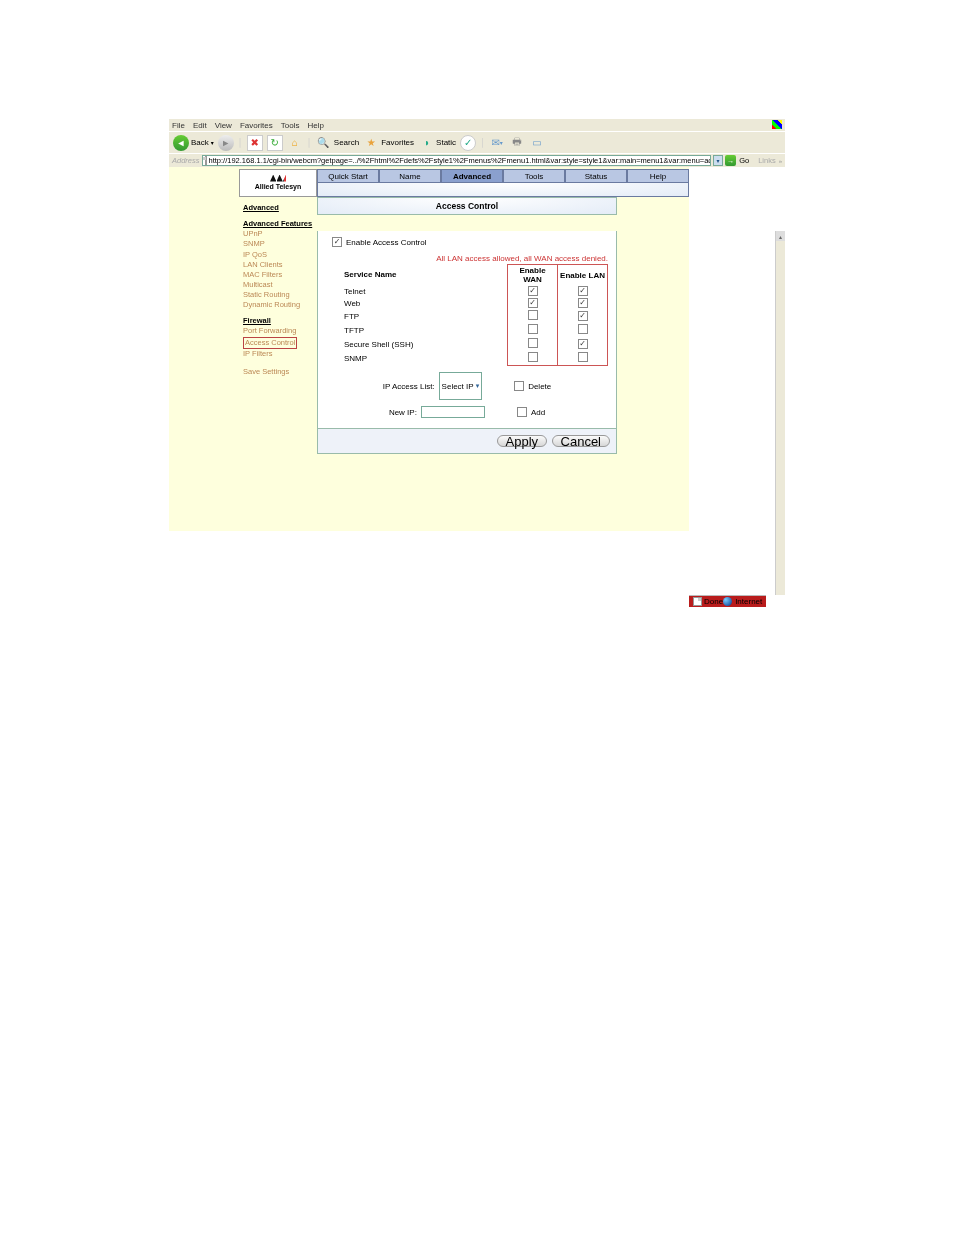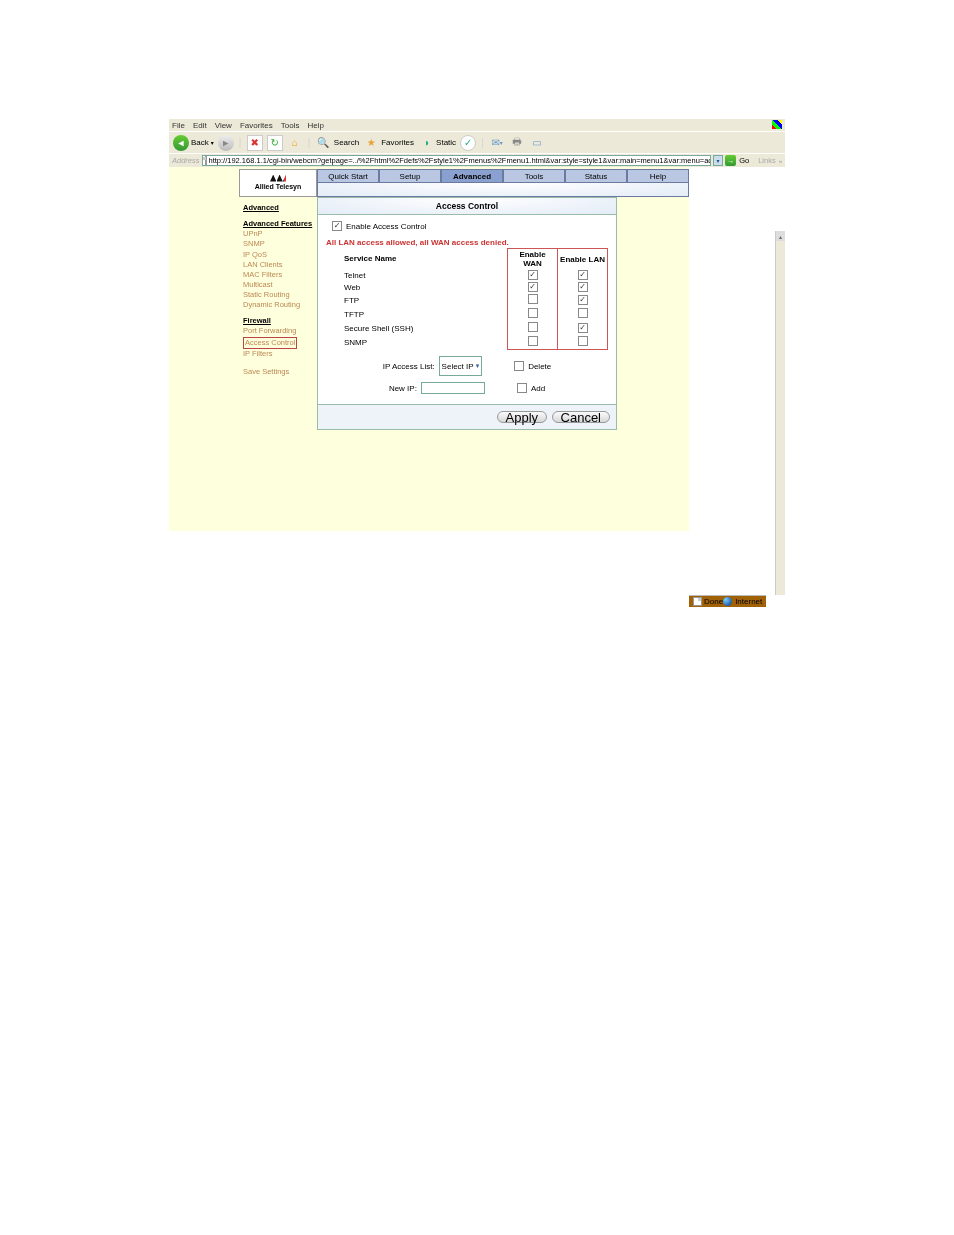--- a/index.html
+++ b/index.html
@@ -55,39 +55,39 @@
   .tabbody { flex:1; background: radial-gradient(ellipse at top, #fff, #e4ecf7); height:14px; border:1px solid #6a7aa0; border-top:none; }
   .tabwrap { display:flex; flex-direction:column; flex:1; }
   
   .mainwrap { display:flex; margin-left:70px; }
   .leftnav { width:78px; padding:6px 4px 0 4px; font-size:7.5px; line-height:1.35;}
   .leftnav .hdr { font-weight:bold; text-decoration:underline; }
   .leftnav .lnk { color:#b85; cursor:pointer; }
   .leftnav .lnk.selected { border:1px solid #b44; padding:0 1px; display:inline-block;}
   .rightpanel { width:300px; }
   .panel-title { background: radial-gradient(ellipse at top,#fff,#e4ecf7); border:1px solid #9ba; height:18px; display:flex; align-items:center; justify-content:center; font-size:8.5px; font-weight:bold; }
-  .panel-body { border:1px solid #9ba; border-top:none; background:#fff; padding:4px 8px 10px 8px; font-size:8px; }
+  .panel-body { border:1px solid #9ba; border-top:none; background:#fff; padding:4px 8px 10px 8px; font-size:8px;margin-top:16px; }
   .enable-row { display:flex; align-items:center; gap:4px; padding:2px 0 4px 6px;}
-  .warn { color:#c33; text-align:left; font-size:8px; font-weight:bold; padding:3px 0 1px 0;}
+  .warn { color:#c33; text-align:right; font-size:8px; font-weight:normal; padding:3px 0 1px 0;}
   .svc-table { width:100%; border-collapse:collapse; }
   .svc-table th, .svc-table td { font-size:8px; font-weight:normal; padding:1px 2px;}
   .svc-table th { font-weight:bold;}
   .svc-table .col1 { text-align:left; padding-left:18px;}
   .svc-table .colc { text-align:center; width:50px;}
   .svc-box { border:1px solid #c55; padding:1px 0;}
   .chk { width:10px; height:10px; border:1px solid #888; background:#fff; display:inline-flex; align-items:center; justify-content:center; font-size:8px; line-height:1; }
   .chk.checked::after { content:"✓"; color:#333; }
   .iplist { display:flex; justify-content:center; align-items:center; gap:4px; margin-top:6px; font-size:8px;}
-  .select { border:1px solid #7a9; background:#fff; height:20px; font-size:8px; padding:0 2px; display:inline-flex; align-items:center; gap:2px;}
+  .select { border:1px solid #7a9; background:#fff; height:28px; font-size:8px; padding:0 2px; display:inline-flex; align-items:center; gap:2px;}
   .select .sarrow { color:#369; font-size:7px;}
   .textin { border:1px solid #7a9; background:#fff; height:12px; width:64px; }
   .pillbtn { display:inline-block; background:linear-gradient(#fafafa,#d7d7d7); border:1px solid #999; border-radius:8px; padding:0 8px; height:12px; line-height:12px; font-size:13px; cursor:pointer;}
   .panel-footer-border { border:1px solid #9ba; border-top:none; background:#eef2f9; padding:3px 6px; text-align:right;}
   
-  .statusbar { height:12px; background:#a16207; border-top:1px solid #bbb; display:flex; align-items:center; font-size:8px; padding:0 4px; margin-top:auto;}
+  .statusbar { height:12px; background:#b91c1c; border-top:1px solid #bbb; display:flex; align-items:center; font-size:8px; padding:0 4px; margin-top:auto;}
   .statusbar .sleft { display:flex; align-items:center; gap:2px;}
   .statusbar .sright { margin-left:auto; display:flex; align-items:center; gap:3px;}
   .page-ic { width:9px; height:9px; border:1px solid #999; background:#fff; position:relative;}
   .page-ic::after{content:"";position:absolute;right:0;top:0;width:3px;height:3px;background:#ccc;}
   .globe { width:9px;height:9px;border-radius:50%;background:radial-gradient(circle at 30% 30%, #7cf,#038);}
   .scrollbar { position:absolute; right:0; top:64px; bottom:12px; width:10px; background:#ece9d8; border-left:1px solid #ccc;}
   .scrollbar .sbtn{height:10px;background:#ddd;display:flex;align-items:center;justify-content:center;font-size:6px;color:#666;}
   .contentarea{position:relative; height:100%; display:flex; flex-direction:row;}
 </style>
 </head>
@@ -152,21 +152,21 @@
 
   <div class="contentarea">
   <div class="content">
     <div class="router-row">
       <div class="brandbox">
         <div class="brand-logo">Allied Telesyn</div>
       </div>
       <div class="tabwrap">
         <div class="tabbar">
           <div class="tab">Quick Start</div>
-          <div class="tab">Setup</div>
+          <div class="tab">Name</div>
           <div class="tab active">Advanced</div>
           <div class="tab">Tools</div>
           <div class="tab">Status</div>
           <div class="tab">Help</div>
         </div>
         <div class="tabbody"></div>
       </div>
     </div>
     <div class="mainwrap">
       <div class="leftnav">

